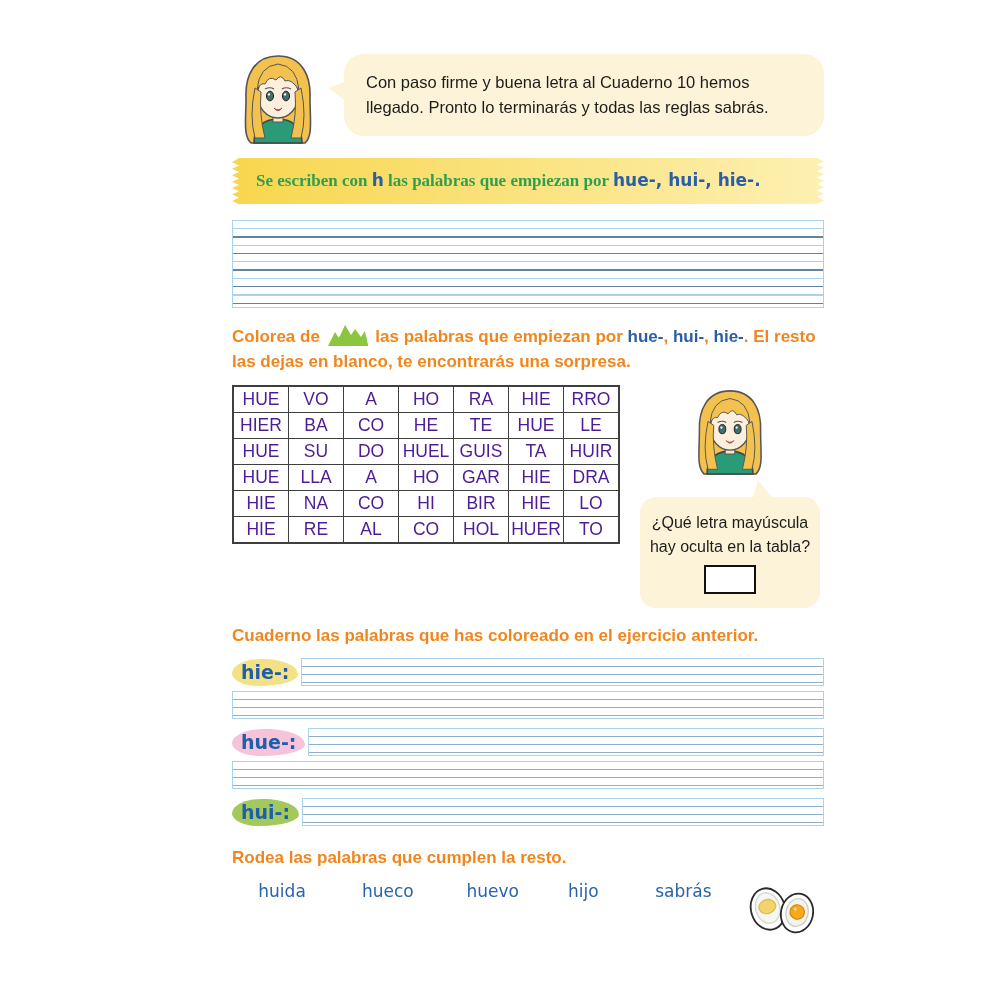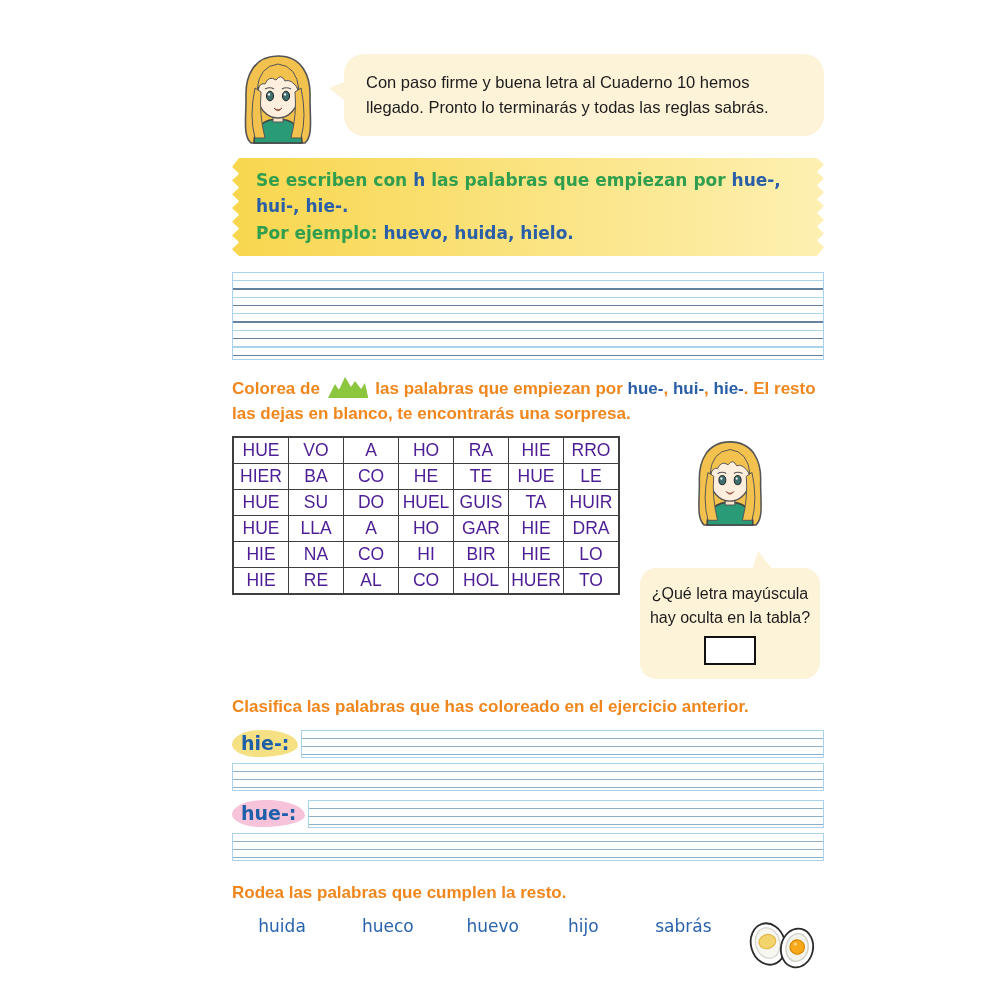--- a/index.html
+++ b/index.html
@@ -13,21 +13,21 @@
   .bubble{position:relative;background:#fdf3d9;border-radius:20px;padding:16px 22px;
           font-size:16.5px;line-height:1.5;color:#1c1c1c;flex:1;margin-top:4px;}
   .bubble:before{content:"";position:absolute;left:-15px;top:26px;width:0;height:0;
           border-top:8px solid transparent;border-bottom:16px solid transparent;
           border-right:20px solid #fdf3d9;}
 
   
   .h-orange{color:#f0861c;font-weight:bold;font-size:17px;margin:16px 0 10px;line-height:1.45;}
   .c-orange{color:#f0861c;font-weight:bold;}
   .c-blue{color:#2a5fa8;font-weight:bold;}
-  .c-green{color:#2f9e4f;font-weight:bold;}
+  .c-green{color:#2f9e4f;font-weight:bold;font-family:Liberation Serif, serif;}
 
   
   .rule-box{background:linear-gradient(90deg,#f8d64e,#fdf0b2);
     padding:9px 24px 10px;font-family:"DejaVu Sans",sans-serif;font-size:17px;
     line-height:1.55;font-weight:bold;margin-top:6px;
     clip-path:polygon(1.2% 0%,98.8% 0%,100% 7%,98.8% 14%,100% 21%,98.8% 28%,100% 35%,
       98.8% 42%,100% 49%,98.8% 56%,100% 63%,98.8% 70%,100% 77%,98.8% 84%,100% 91%,98.8% 100%,
       1.2% 100%,0% 93%,1.2% 86%,0% 79%,1.2% 72%,0% 65%,1.2% 58%,0% 51%,1.2% 44%,0% 37%,
       1.2% 30%,0% 23%,1.2% 16%,0% 9%);}
 
@@ -39,21 +39,21 @@
   .small-lines{height:26px;background:
       repeating-linear-gradient(to bottom,#ffffff 0 6.8px,#8fb0c9 6.8px 8px);}
 
   
   .scribble-icon{vertical-align:-4px;margin:0 3px;}
   .colorea-row{display:flex;margin-top:8px;}
   .word-table{border-collapse:collapse;align-self:flex-start;}
   .word-table td{width:54px;height:25px;border:1.4px solid #3f3f3f;color:#4c1d95;
       font-size:17.5px;text-align:center;background:#fff;padding:0;}
   .word-table{border:2px solid #3f3f3f;}
-  .right-col{width:180px;margin-left:20px;display:flex;flex-direction:column;align-items:center;gap:20px;}
+  .right-col{width:180px;margin-left:20px;display:flex;flex-direction:column;align-items:center;}
   .bubble2{position:relative;background:#fdf3d9;border-radius:16px;margin-top:14px;
       padding:14px 8px 14px;text-align:center;font-size:16px;color:#1c1c1c;width:164px;
       line-height:1.5;}
   .bubble2:before{content:"";position:absolute;top:-17px;right:46px;width:0;height:0;
       border-left:6px solid transparent;border-right:16px solid transparent;
       border-bottom:20px solid #fdf3d9;}
   .answer-box{width:48px;height:25px;background:#fff;border:2px solid #111;margin:6px auto 0;}
 
   
   .group{margin-top:9px;}
@@ -96,21 +96,20 @@
           <path d="M42,58 Q46,61.5 50,58 Q46,63.5 42,58 Z" fill="#c97b63" stroke="#8a4a38" stroke-width="0.8"></path>
         </svg>
       </span>
       <div class="bubble">
         <span>Con paso firme y buena letra al Cuaderno 10 hemos llegado. Pronto lo terminarás y todas las reglas sabrás.</span>
       </div>
     </div>
 
     <div class="rule-box">
       <div id="rule-line-1"><span class="c-green">Se escriben con </span><span class="c-blue">h</span><span class="c-green"> las palabras que empiezan por </span><span class="c-blue">hue-, hui-, hie-.</span></div>
-      <div id="rule-line-2"><span class="c-green">Por ejemplo: </span><span class="c-blue">huevo, huida, hielo.</span></div>
     </div>
 
     <div class="lines-box main-lines"></div>
 
     <div class="h-orange">
       <span>Colorea de</span>
       <svg class="scribble-icon" width="40" height="22" viewBox="0 0 40 22">
         <path d="M0,22 L7,8 L11,14 L17,1 L23,11 L27,5 L33,13 L37,7 L40,22 Z" fill="#8cc63e"></path>
         <path d="M4,22 L12,12 L18,18 L26,9 L32,16 L38,12 L40,22 Z" fill="#8cc63e"></path>
       </svg>
@@ -195,35 +194,41 @@
             <path d="M42,58 Q46,61.5 50,58 Q46,63.5 42,58 Z" fill="#c97b63" stroke="#8a4a38" stroke-width="0.8"></path>
           </svg>
         </span>
         <div class="bubble2">
           <span>¿Qué letra mayúscula hay oculta en la tabla?</span>
           <div class="answer-box"></div>
         </div>
       </div>
     </div>
 
-    <div class="h-orange">Clasifica las palabras que has coloreado en el ejercicio anterior.</div>
+    <div class="h-orange">Cuaderno las palabras que has coloreado en el ejercicio anterior.</div>
     <div id="clasifica-groups">
         <div class="group">
           <div class="group-row">
             <span class="group-label" style="background: rgb(245, 225, 131);">hie-:</span>
             <div class="lines-box small-lines group-lines"></div>
           </div>
           <div class="lines-box small-lines full-lines"></div>
         </div>
         <div class="group">
           <div class="group-row">
             <span class="group-label" style="background: rgb(246, 195, 218);">hue-:</span>
             <div class="lines-box small-lines group-lines"></div>
           </div>
           <div class="lines-box small-lines full-lines"></div>
+        </div>
+        <div class="group">
+          <div class="group-row">
+            <span class="group-label" style="background: rgb(163, 200, 92);">hui-:</span>
+            <div class="lines-box small-lines group-lines"></div>
+          </div>
         </div>
       </div>
 
     <div class="h-orange" style="margin-top:20px;">Rodea las palabras que cumplen la resto.</div>
     <div class="words-row" id="words-row">
 
       <div class="word-col" style="width: 106px;">
           <span class="word">huida</span>
         </div>
         <div class="word-col" style="width: 118px;">

